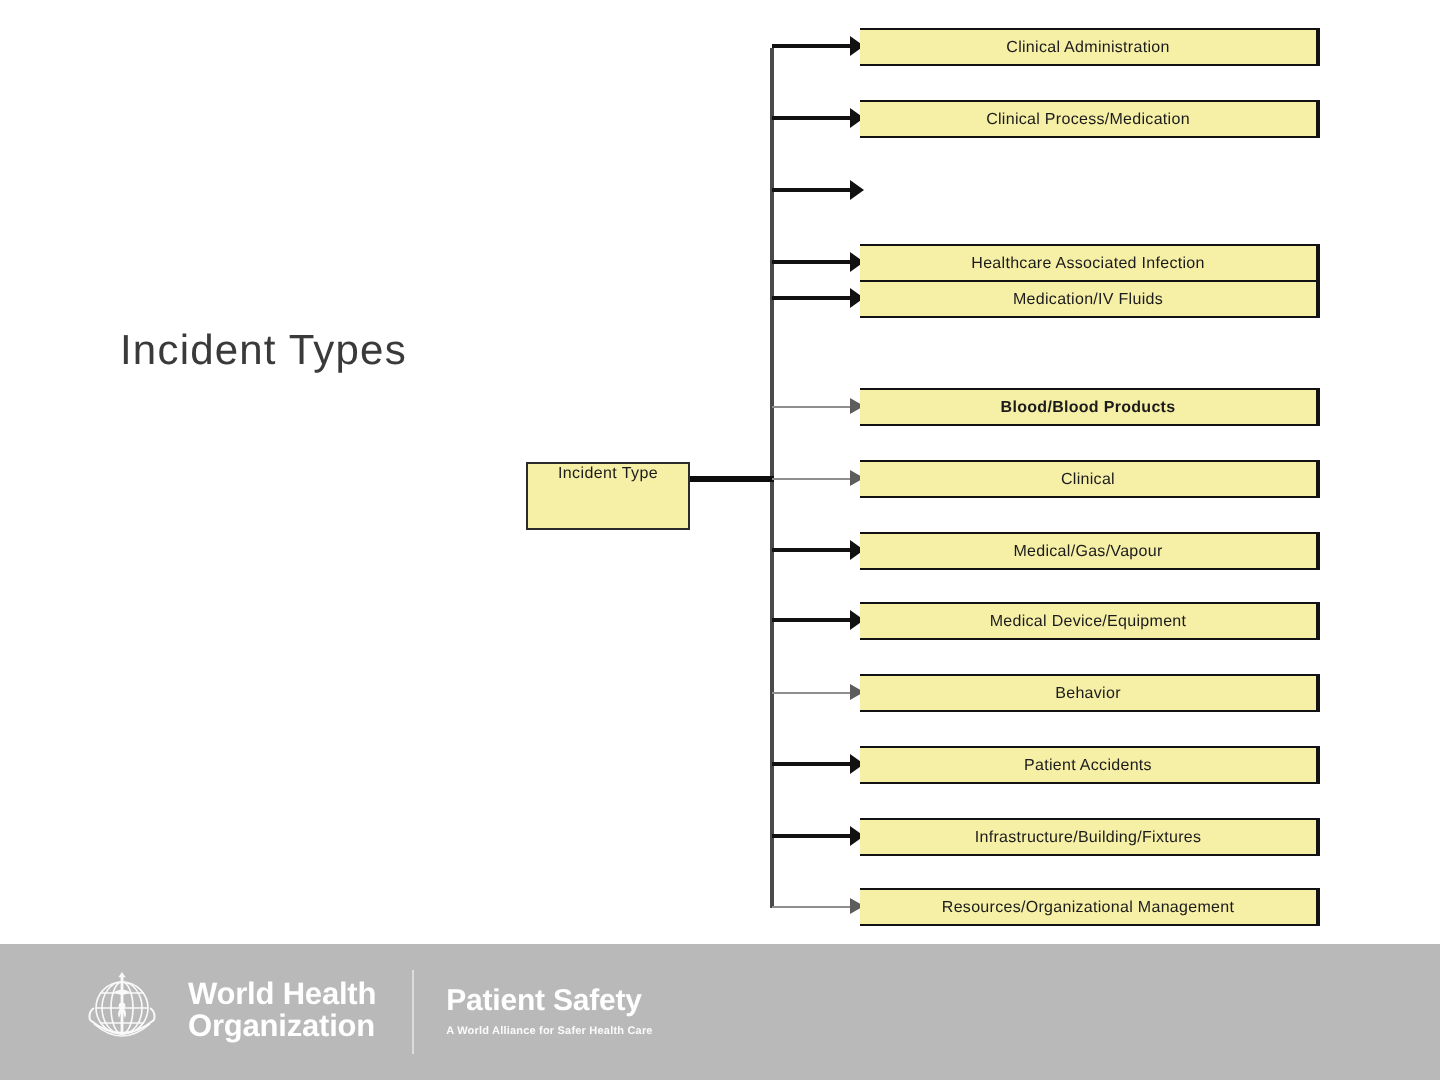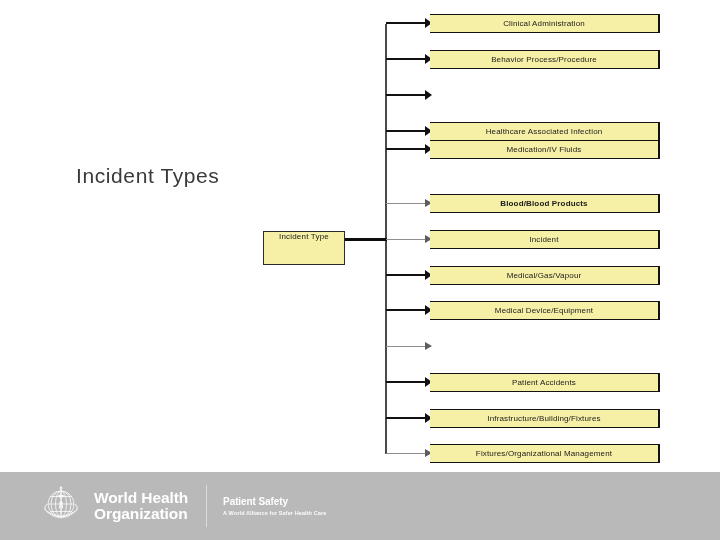--- a/index.html
+++ b/index.html
@@ -22,21 +22,21 @@
     position: absolute;
     left: 0; top: 0;
     width: 720px;
     height: 540px;
     background: #ffffff;
   }
 
   
   #page-title {
     position: absolute;
-    left: 76px;
+    left: 60px;
     top: 164px;
     font-size: 21px;
     letter-spacing: 0.6px;
     color: #3a3a3a;
     font-weight: 400;
     white-space: nowrap;
   }
 
   
   #diagram {
@@ -190,21 +190,21 @@
     height: 42px;
     background: #e2e2e2;
     margin: 0 16px 0 18px;
     opacity: 0.85;
   }
   #ps-block {
     color: #ffffff;
     line-height: 1.1;
   }
   #ps-title {
-    font-size: 10px;
+    font-size: 15px;
     font-weight: 700;
     letter-spacing: -0.1px;
     white-space: nowrap;
   }
   #ps-tagline {
     margin-top: 3px;
     font-size: 5.5px;
     font-weight: 700;
     letter-spacing: 0.1px;
     white-space: nowrap;
@@ -232,21 +232,21 @@
       <div class="head"></div>
       <div class="leaf-box">
         <span class="leaf-label">Clinical Administration</span>
       </div>
     </div>
 
     <div class="leaf-row" style="top:50px;">
       <div class="shaft"></div>
       <div class="head"></div>
       <div class="leaf-box">
-        <span class="leaf-label">Behavior Process/Procedure</span>
+        <span class="leaf-label">Clinical Process/Medication</span>
       </div>
     </div>
 
     <div class="leaf-row" style="top:86px;">
       <div class="shaft"></div>
       <div class="head"></div>
     </div>
 
     <div class="leaf-row" style="top:122px;padding-left:32px;">
       <div class="shaft"></div>
@@ -269,21 +269,21 @@
       <div class="head"></div>
       <div class="leaf-box">
         <span class="leaf-label">Blood/Blood Products</span>
       </div>
     </div>
 
     <div class="leaf-row light" style="top:230px;">
       <div class="shaft"></div>
       <div class="head"></div>
       <div class="leaf-box">
-        <span class="leaf-label">Incident</span>
+        <span class="leaf-label">Clinical</span>
       </div>
     </div>
 
     <div class="leaf-row" style="top:266px;">
       <div class="shaft"></div>
       <div class="head"></div>
       <div class="leaf-box">
         <span class="leaf-label">Medical/Gas/Vapour</span>
       </div>
     </div>
@@ -292,20 +292,23 @@
       <div class="shaft"></div>
       <div class="head"></div>
       <div class="leaf-box">
         <span class="leaf-label">Medical Device/Equipment</span>
       </div>
     </div>
 
     <div class="leaf-row light" style="top:337px;">
       <div class="shaft"></div>
       <div class="head"></div>
+      <div class="leaf-box">
+        <span class="leaf-label">Behavior</span>
+      </div>
     </div>
 
     <div class="leaf-row" style="top:409px;">
       <div class="shaft"></div>
       <div class="head"></div>
       <div class="leaf-box">
         <span class="leaf-label">Infrastructure/Building/Fixtures</span>
       </div>
     </div>
 
@@ -314,21 +317,21 @@
       <div class="head"></div>
       <div class="leaf-box">
         <span class="leaf-label">Patient Accidents</span>
       </div>
     </div>
 
     <div class="leaf-row light" style="top:444px;">
       <div class="shaft"></div>
       <div class="head"></div>
       <div class="leaf-box">
-        <span class="leaf-label">Fixtures/Organizational Management</span>
+        <span class="leaf-label">Resources/Organizational Management</span>
       </div>
     </div>
 
   </div>
 
   <div id="footer">
     <div id="footer-inner">
 
       <svg id="who-emblem" viewBox="0 0 100 100" aria-hidden="true">
         <g fill="none" stroke="#ffffff" stroke-width="1.6">

